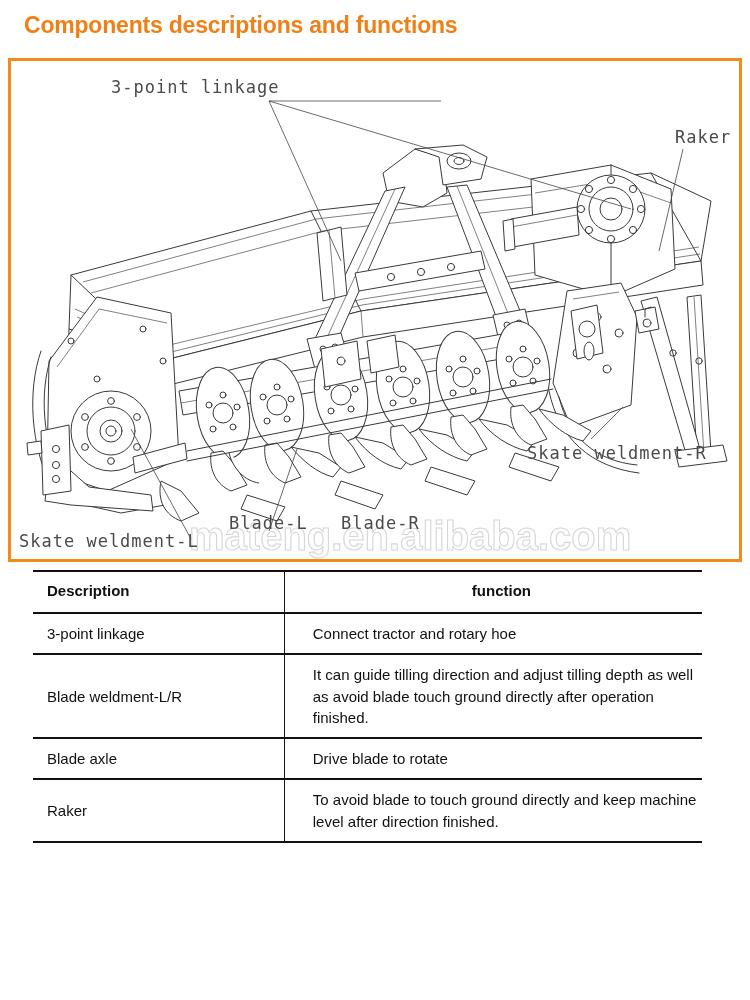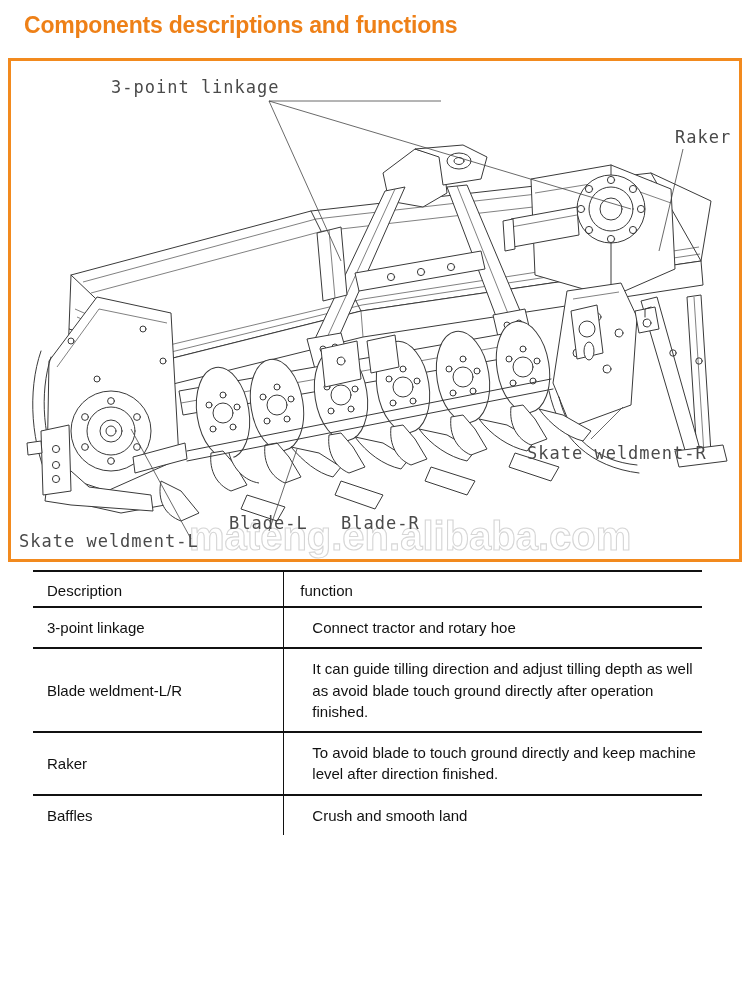--- a/index.html
+++ b/index.html
@@ -30,23 +30,23 @@
   .spec-table{
     position:absolute;left:33px;top:570px;width:669px;
     border-collapse:collapse;
   }
   .spec-table td,.spec-table th{
     vertical-align:middle;text-align:left;
     font-family:"Liberation Sans", sans-serif;
     color:#111;
   }
   .spec-table th{
-    font-size:15px;font-weight:normal;padding:10px 0 7px 14px;
-  }
-  .spec-table th.fn{padding-left:16px;}
+    font-size:15px;font-weight:bold;padding:10px 0 13px 14px;
+  }
+  .spec-table th.fn{padding-left:16px;text-align:center;}
   .spec-table td{
     font-size:15px;font-weight:normal;padding:9px 0 9px 14px;line-height:1.42;
   }
   .spec-table td.fn{padding-left:28px;padding-right:4px;}
   .col-desc{width:252px;}
   .col-fn{width:417px;}
 
   .bt{border-top:2px solid #111;}
   .bb{border-bottom:2px solid #111;}
   .colsep{border-left:1.6px solid #111;}
@@ -337,26 +337,26 @@
       <tr>
         <td class="col-desc bb">3-point linkage</td>
         <td class="col-fn fn bb colsep">Connect tractor and rotary hoe</td>
       </tr>
 
       <tr>
         <td class="col-desc bb tall">Blade weldment-L/R</td>
         <td class="col-fn fn bb colsep just">It can guide tilling direction and adjust tilling depth as well as avoid blade touch ground directly after operation finished.</td>
       </tr>
 
+      <tr>
+        <td class="col-desc bb">Blade axle</td>
+        <td class="col-fn fn bb colsep">Drive blade to rotate</td>
+      </tr>
 
       <tr>
         <td class="col-desc bb">Raker</td>
         <td class="col-fn fn bb colsep">To avoid blade to touch ground directly and keep machine level after direction finished.</td>
       </tr>
 
-      <tr>
-        <td class="col-desc">Baffles</td>
-        <td class="col-fn fn colsep">Crush and smooth land</td>
-      </tr>
     </tbody>
   </table>
 
 </div>
 
 </body></html>

